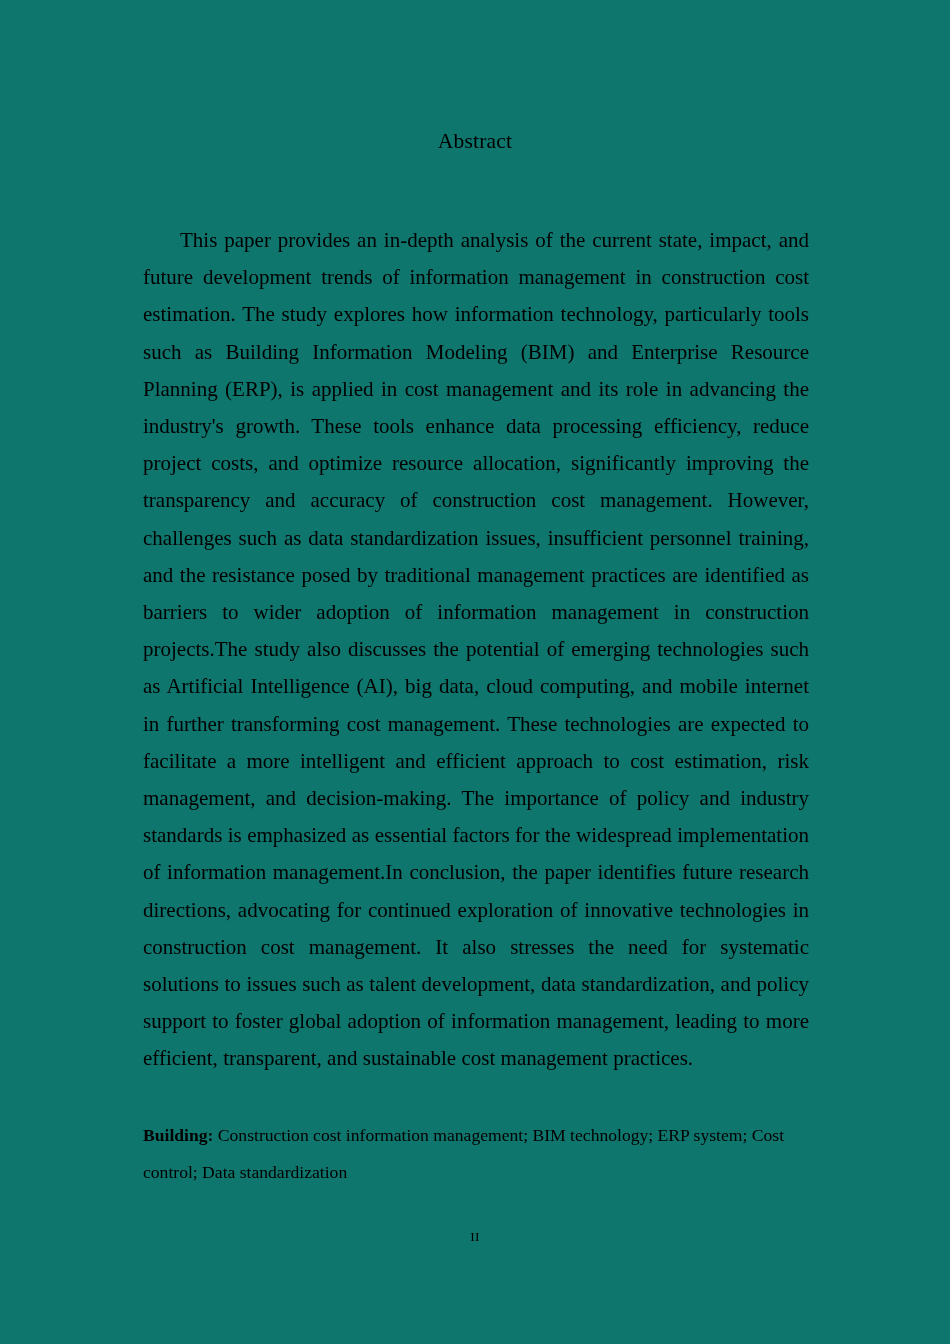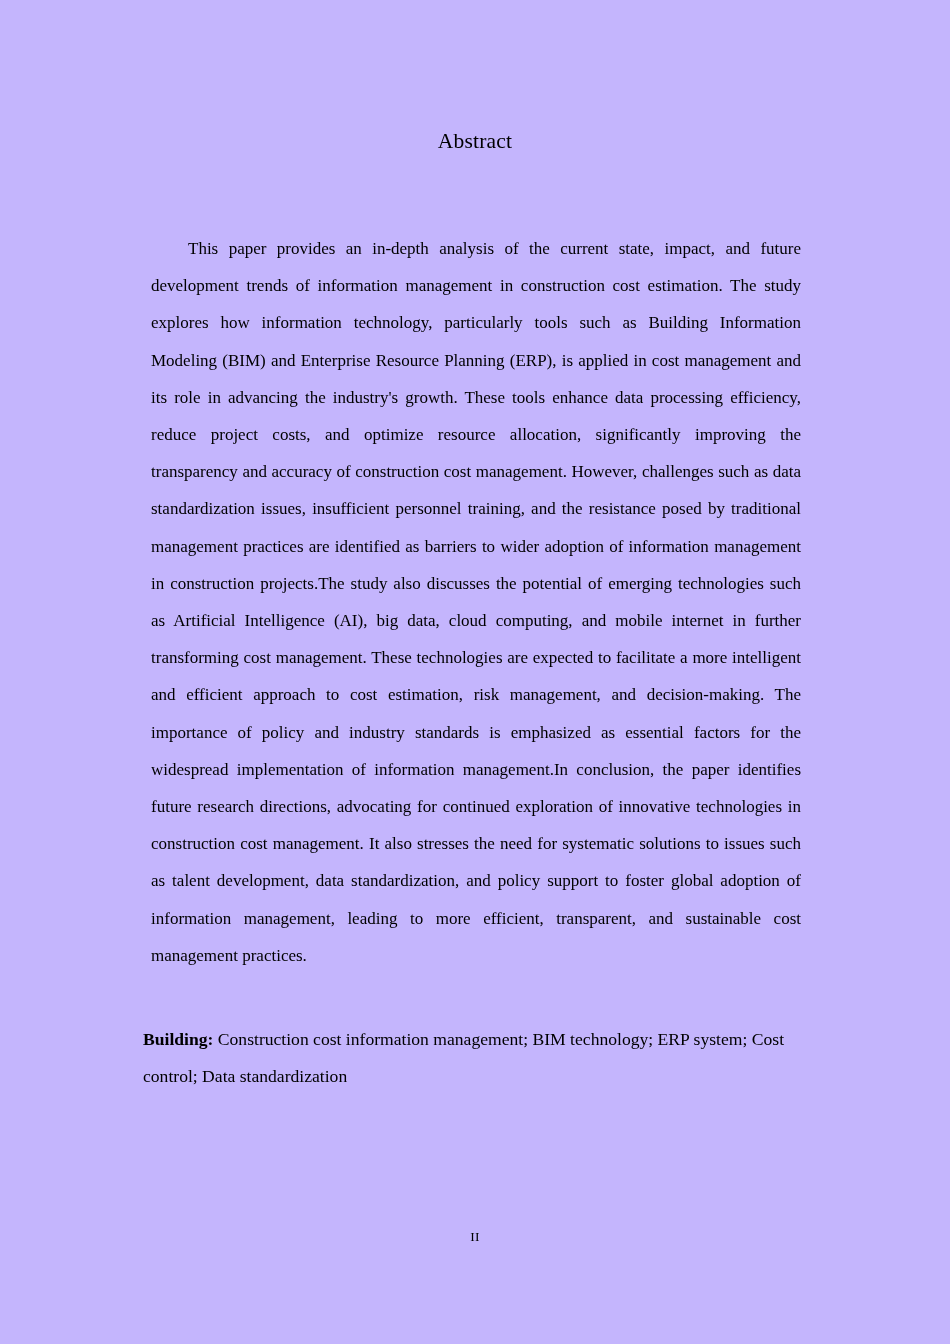--- a/index.html
+++ b/index.html
@@ -11,21 +11,21 @@
   body {
     font-family: "Liberation Serif", "DejaVu Serif", serif;
     color: #000000;
     -webkit-font-smoothing: antialiased;
   }
   .page {
     position: relative;
     width: 950px;
     height: 1344px;
     margin: 0 auto;
-    background: #c4b5fd;
+    background: #0f766e;
     overflow: hidden;
     box-sizing: border-box;
   }
   .page-title {
     position: absolute;
     top: 126px;
     left: 0;
     width: 950px;
     text-align: center;
     font-size: 21.5px;
@@ -34,22 +34,22 @@
     letter-spacing: 0.2px;
     margin: 0;
   }
   .content {
     position: absolute;
     top: 222px;
     left: 143px;
     width: 666px;
   }
   .abstract-body {
-    margin: 8px;
-    font-size: 17px;
+    margin: 0;
+    font-size: 21px;
     line-height: 37.2px;
     text-align: justify;
     text-justify: inter-word;
     text-indent: 37px;
     hyphens: none;
     word-spacing: 0.1px;
   }
   .keywords-block {
     margin: 0;
     padding-top: 39px;

